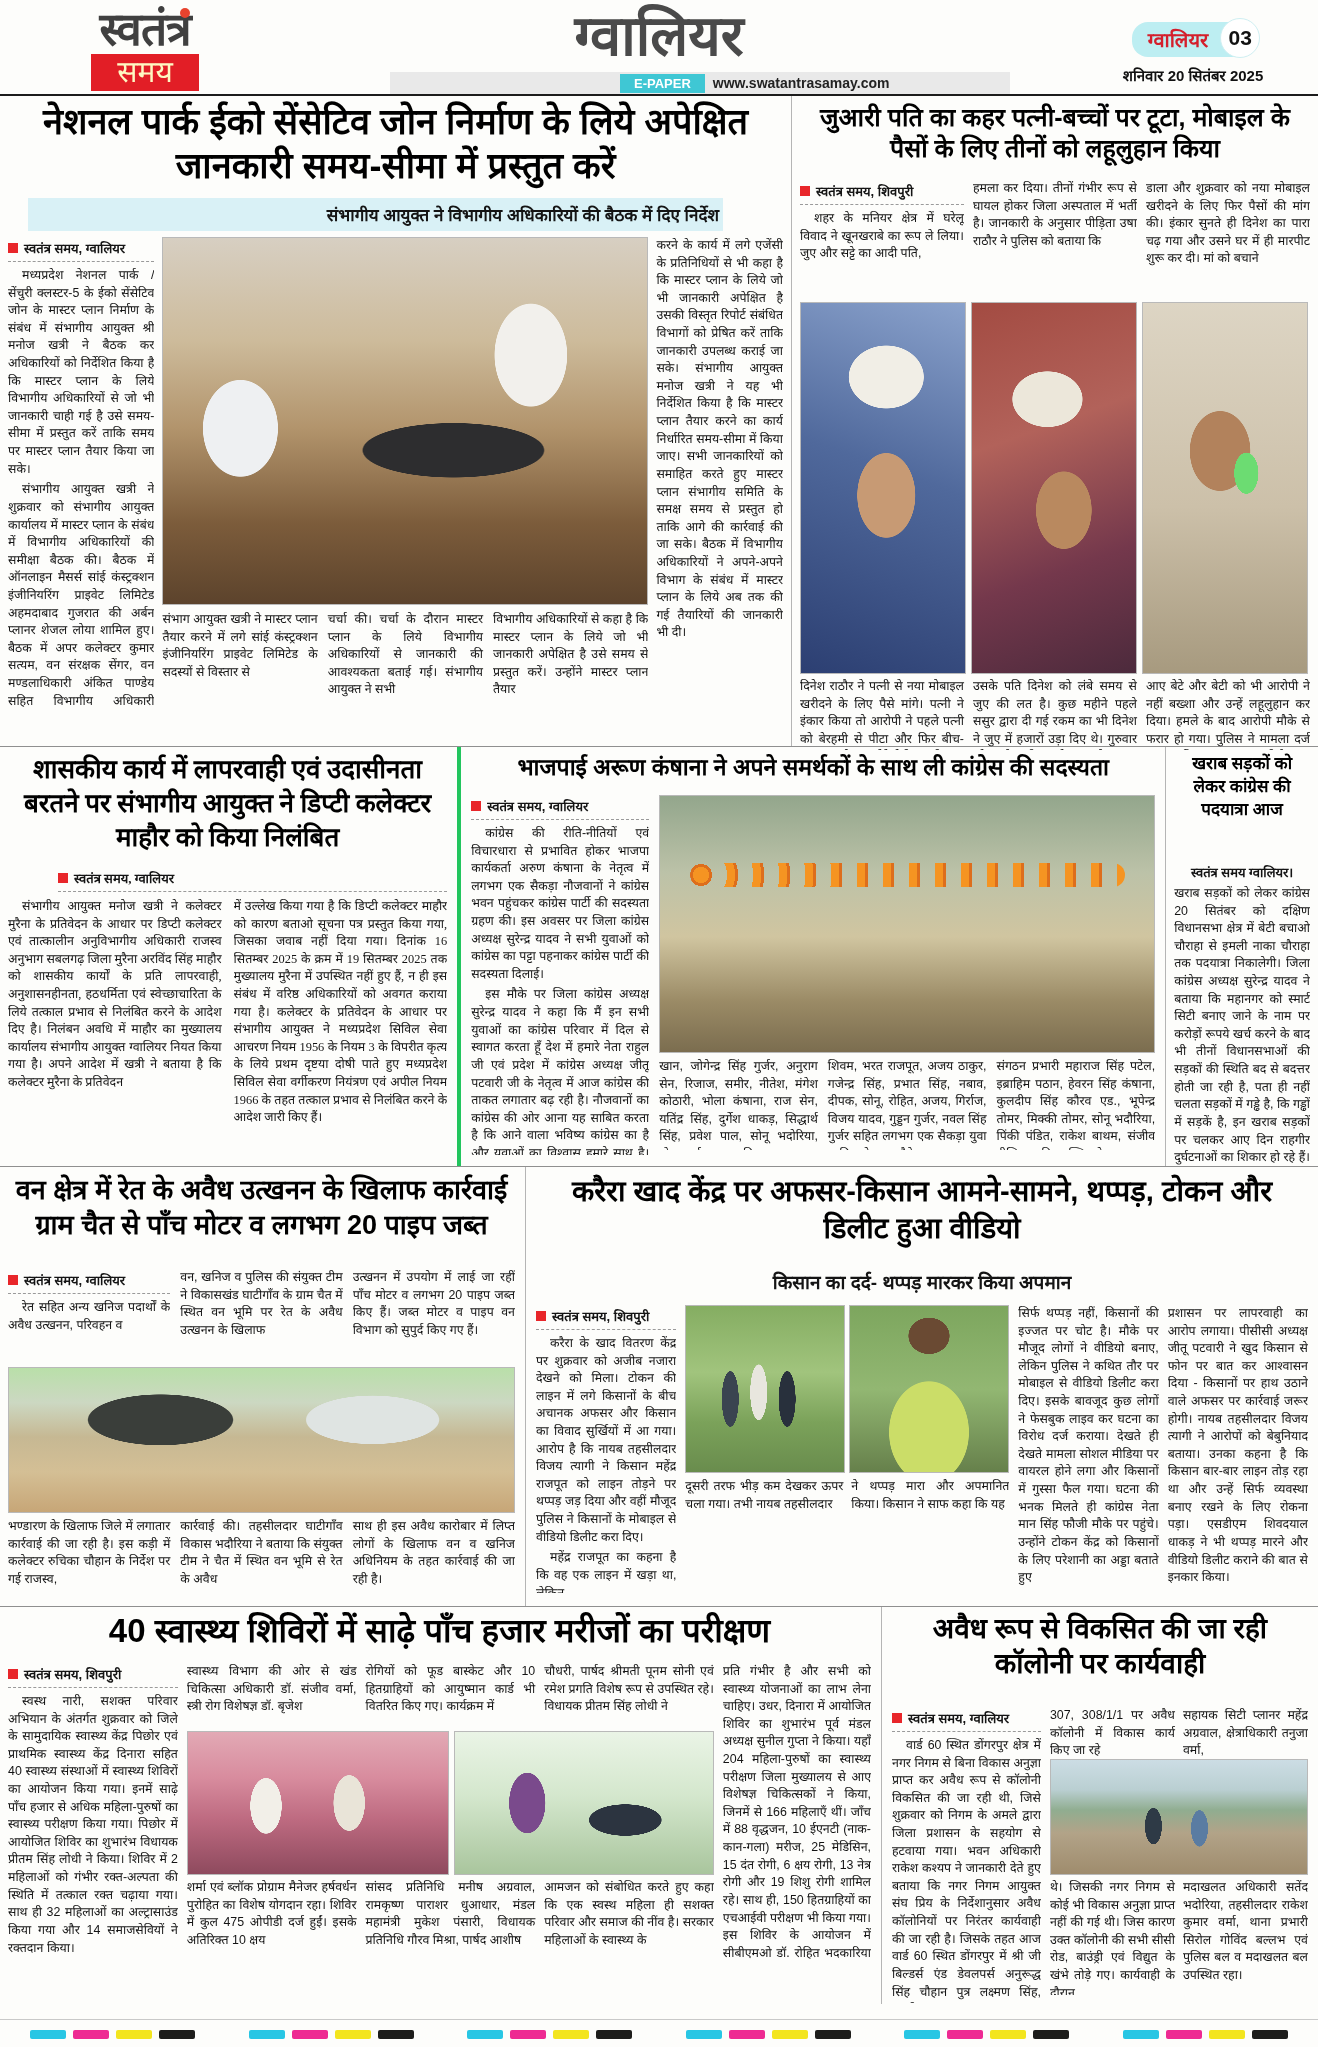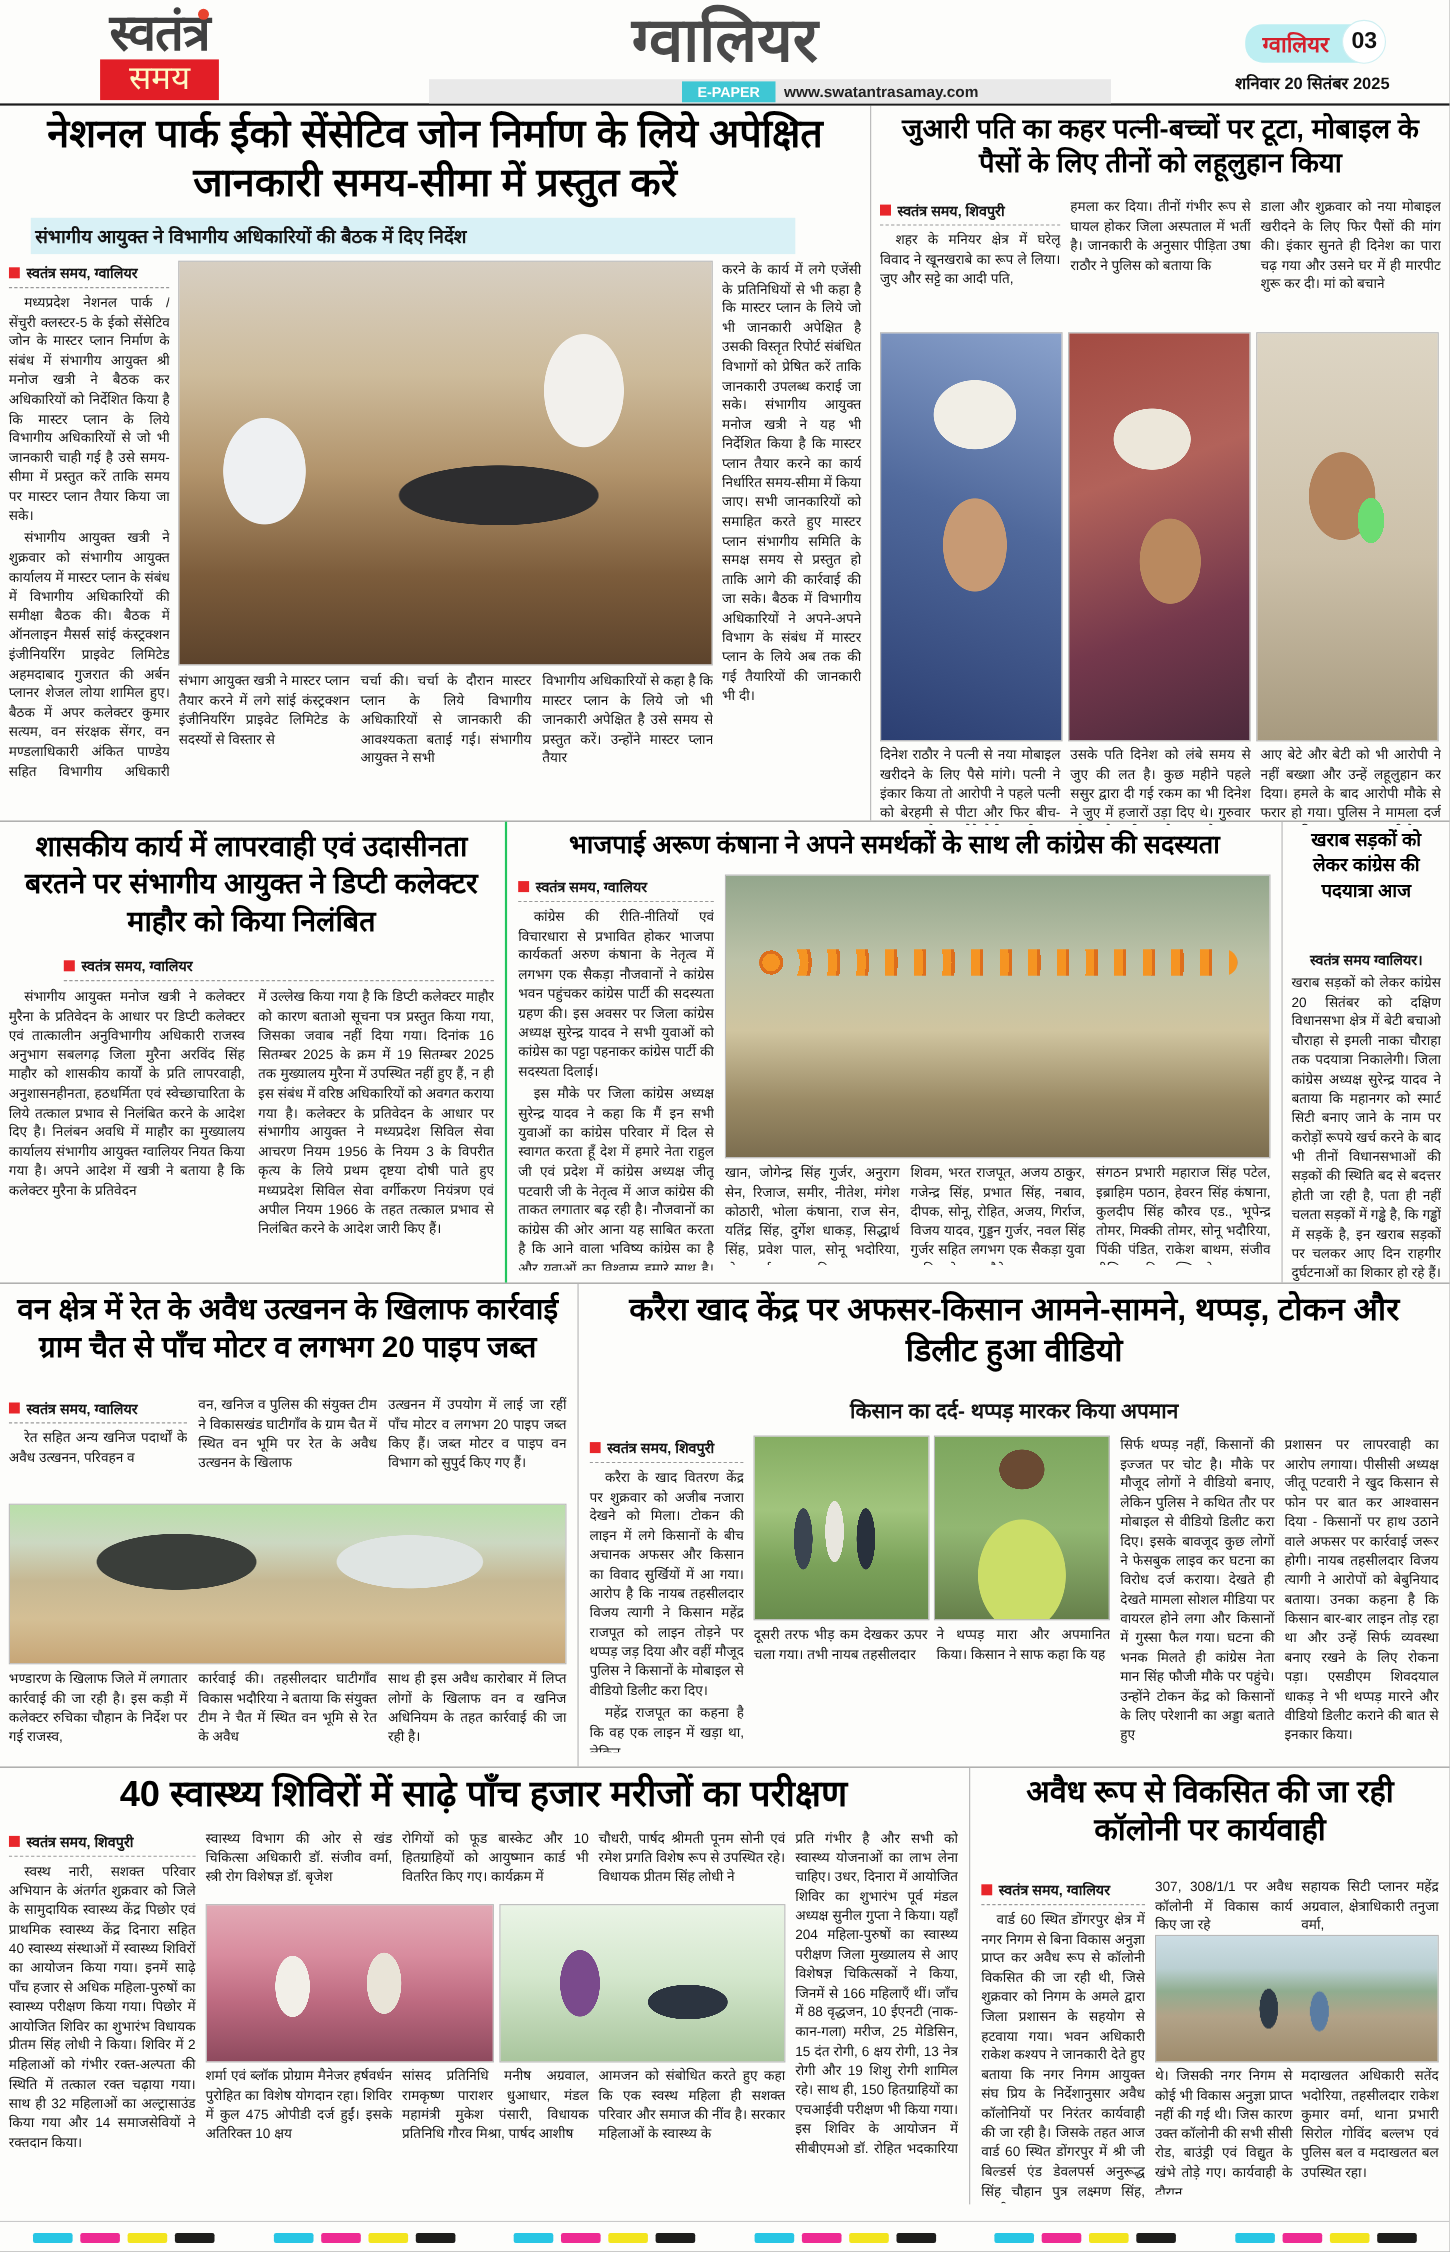--- a/index.html
+++ b/index.html
@@ -18,21 +18,21 @@
   .epaper-badge { background:#3fc7d4; color:#fff; font-weight:700; font-size:13px; padding:2px 14px; margin-left:230px; }
   .website { font-size:14px; font-weight:700; color:#222; margin-left:8px; }
   .edition { position:absolute; right:20px; top:22px; width:210px; text-align:center; }
   .edition-pill { position:relative; display:inline-block; background:#bdeef2; border-radius:16px; padding:4px 46px 4px 16px; }
   .edition-name { color:#d41f2c; font-size:20px; font-weight:800; }
   .pagenum-circle { position:absolute; right:-6px; top:-4px; width:40px; height:40px; background:#fff; border:1px solid #cfeff2; border-radius:50%; display:flex; align-items:center; justify-content:center; font-size:21px; font-weight:800; color:#111; }
   .dateline { margin-top:8px; font-size:15px; font-weight:800; color:#111; }
 
   
   .hl { font-weight:800; color:#000; text-align:center; margin:0; overflow:hidden; }
-  .subbar { background:#d9f1f6; font-weight:800; font-size:17px; text-align:left; padding:5px 4px; overflow:hidden; white-space:nowrap; }
+  .subbar { background:#d9f1f6; font-weight:800; font-size:17px; text-align:right; padding:5px 4px; overflow:hidden; white-space:nowrap; }
   .byline { font-size:13px; font-weight:800; display:flex; align-items:center; gap:6px; padding:2px 0 4px; border-bottom:1px dashed #9a9a9a; margin-bottom:5px; }
   .redsq { width:10px; height:10px; background:#e8262a; flex:0 0 auto; }
   .bt { font-size:12.4px; line-height:1.42; text-align:justify; margin:0 0 3px; }
   .ind { text-indent:14px; }
   .col { overflow:hidden; }
   .photo { position:relative; border:1px solid #b9b9b9; overflow:hidden; }
 
   
   .row1 { display:flex; height:650px; }
   .a1 { width:792px; padding:4px 8px 0 8px; border-right:1px solid #b5b5b5; }
@@ -67,21 +67,21 @@
       linear-gradient(160deg,#a34b42 0%,#b2625a 35%,#74384c 70%,#4c2a3c 100%); }
   .ph-injured3 { background:
       radial-gradient(ellipse 20px 34px at 63% 46%, #6cdc72 0 60%, rgba(0,0,0,0) 61%),
       radial-gradient(ellipse 50px 66px at 47% 40%, #b2825c 0 60%, rgba(0,0,0,0) 61%),
       linear-gradient(180deg,#ddd5c4 0%,#ccc0a9 55%,#a79a7f 100%); }
   .a2 .rowb { display:flex; gap:9px; height:72px; overflow:hidden; }
   .a2 .rowb .bt { width:33.3%; }
 
   
   .row2 { display:flex; height:420px; border-top:1px solid #8f8f8f; }
-  .a3 { width:507px; padding:6px 10px 0 8px; border-right:2px solid #22c55e; }
+  .a3 { width:507px; padding:6px 10px 0 8px; border-right:4px solid #22c55e;font-family:Liberation Serif, serif; }
   .hl-a3 { font-size:26px; line-height:1.3; height:108px; }
   .a3-body { display:flex; gap:12px; height:262px; margin-top:6px; }
   .a3-body .col { width:50%; }
   .a4 { width:706px; padding:6px 10px 0 10px; border-right:1px solid #b5b5b5; }
   .hl-a4 { font-size:23px; line-height:1.3; height:38px; white-space:nowrap; }
   .a4-body { display:flex; gap:10px; margin-top:4px; }
   .a4-c1 { width:178px; height:360px; }
   .a4-rt { width:496px; }
   .ph-congress { width:496px; height:258px;
     background: linear-gradient(180deg,#93a68c 0%,#bcc2a8 30%,#d0c5a0 55%,#9b8b66 80%,#7b6d4f 100%); }

